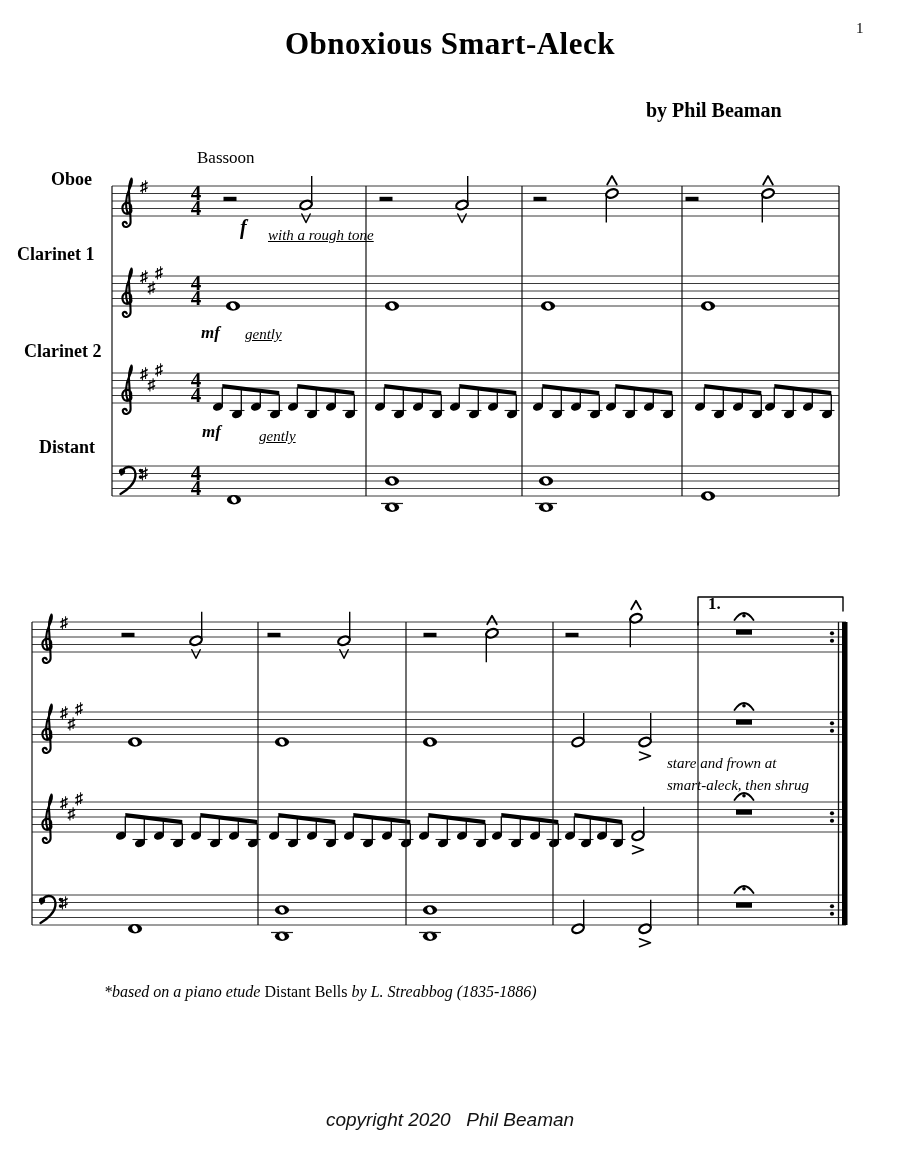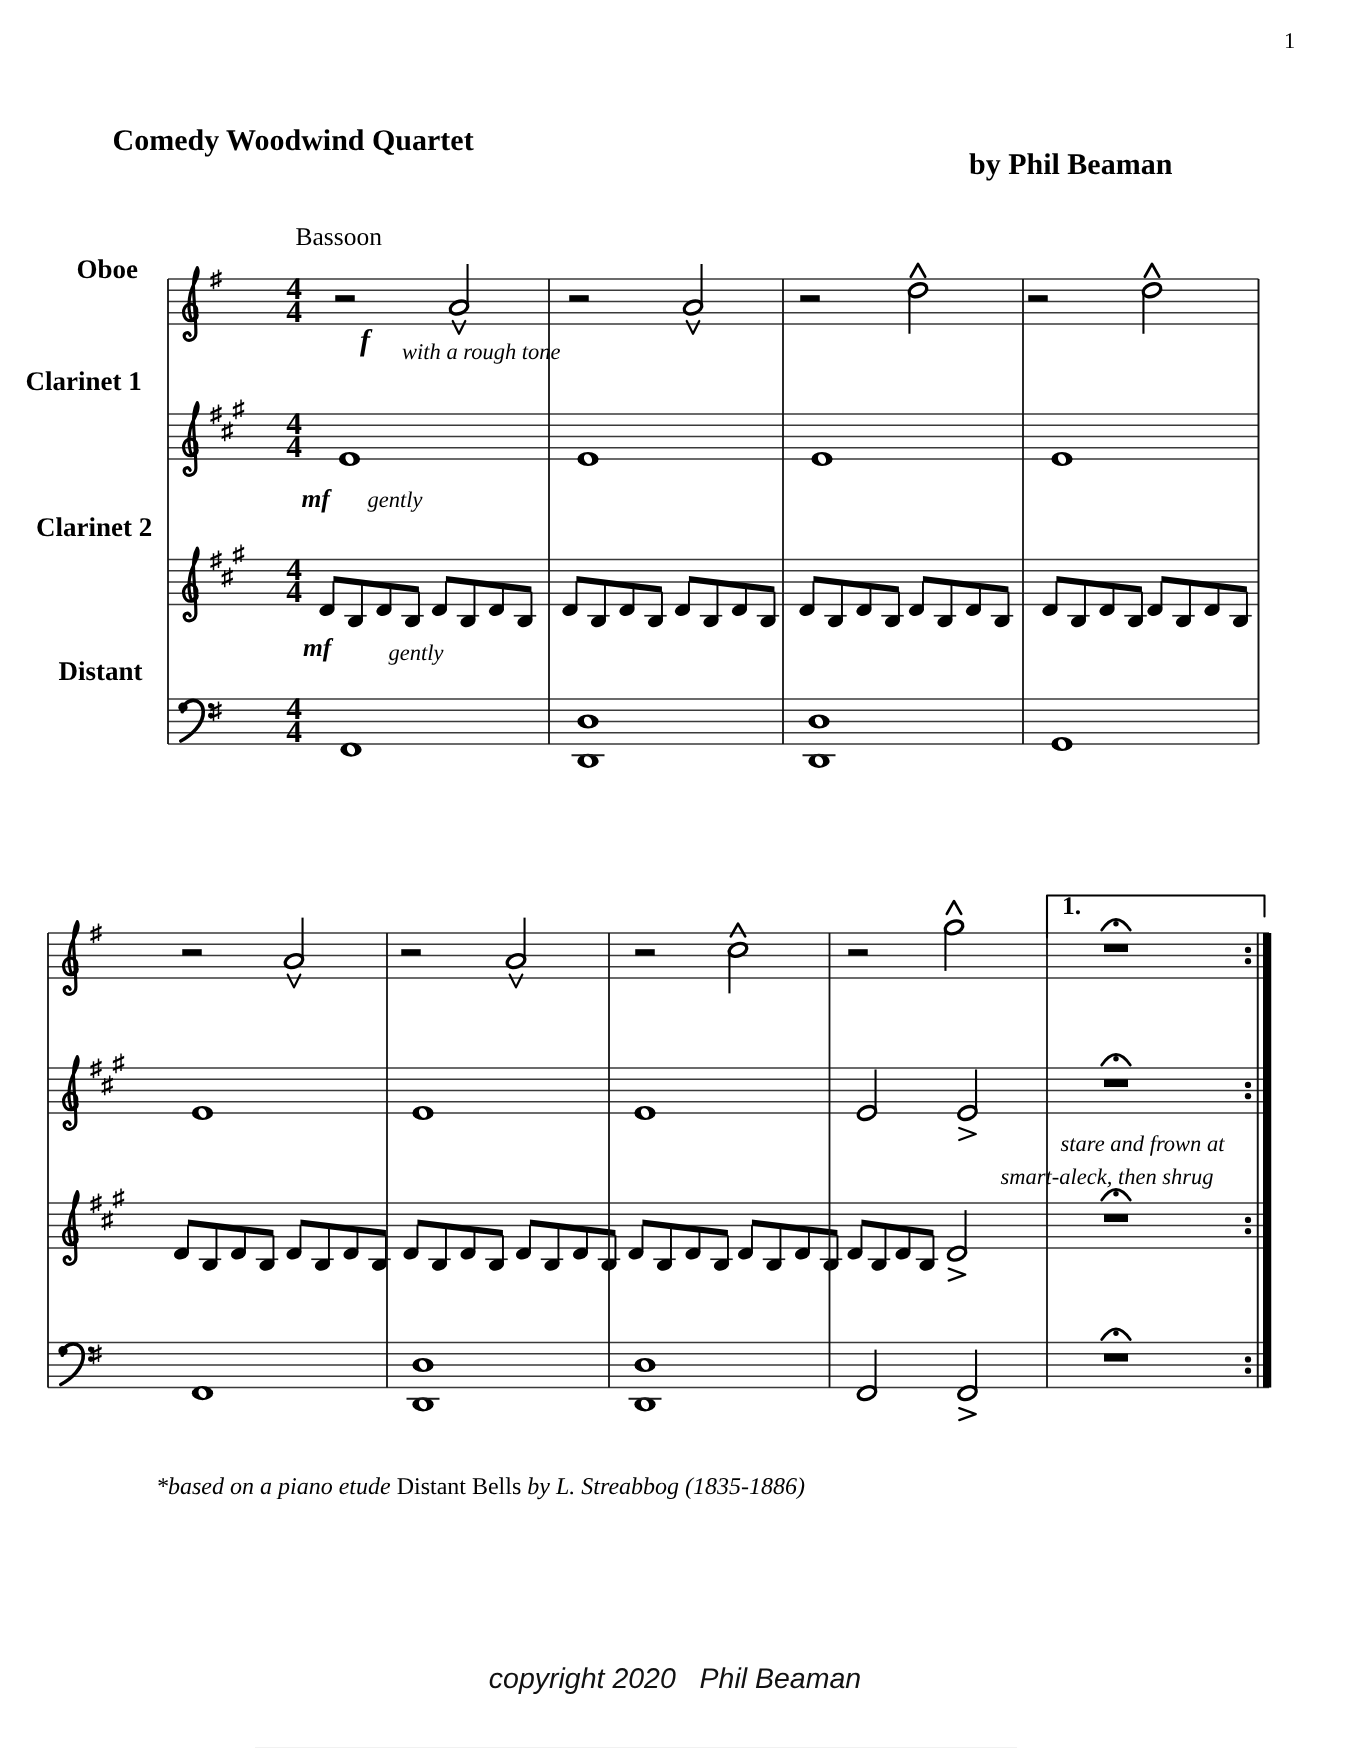--- a/index.html
+++ b/index.html
@@ -14,27 +14,27 @@
   .tempo{left:197px;top:148px;font-size:17px;}
   .instr{font-size:18px;font-weight:bold;}
   .instr.oboe{left:51px;top:169px;}
   .instr.cl1{left:17px;top:244px;}
   .instr.cl2{left:24px;top:341px;}
   .instr.bsn{left:39px;top:437px;}
   .dyn{font-weight:bold;font-style:italic;}
   .dyn.f{left:240px;top:216px;font-size:20px;}
   .dyn.mf1{left:201px;top:323px;font-size:17px;}
   .dyn.mf2{left:202px;top:422px;font-size:17px;}
-  .expr{font-style:italic;font-size:15px;}
+  .expr{font-style:italic;font-size:15px;text-decoration:underline;}
   .expr.rough{left:268px;top:227px;}
   .expr.g1{left:245px;top:326px;}
   .expr.g2{left:259px;top:428px;}
   .volta-label{left:708px;top:594px;font-size:17px;font-weight:bold;}
   .stage{font-style:italic;font-size:15px;}
-  .stage.l1{left:667px;top:755px;margin-left:40px;}
+  .stage.l1{left:667px;top:755px;}
   .stage.l2{left:667px;top:777px;}
   .footnote{left:104px;top:983px;font-size:16px;}
   .footnote .it{font-style:italic;}
   .copyright{left:0;top:1109px;width:100%;text-align:center;
              font-family:"Liberation Sans",sans-serif;font-style:italic;font-size:19px;color:#111;}
   svg{position:absolute;left:0;top:0;}
 </style>
 </head>
 <body>
 
@@ -474,21 +474,21 @@
         <circle cx="832" cy="730.75" r="2.1" fill="#000"></circle>
         <circle cx="832" cy="813.25" r="2.1" fill="#000"></circle>
         <circle cx="832" cy="820.75" r="2.1" fill="#000"></circle>
         <circle cx="832" cy="906.25" r="2.1" fill="#000"></circle>
         <circle cx="832" cy="913.75" r="2.1" fill="#000"></circle>
         <path d="M 698 625 L 698 597 L 843 597 L 843 611" stroke="#000" stroke-width="1.4" fill="none" stroke-linecap="round" stroke-linejoin="round"></path>
       </g>
     </svg>
 
   <div class="abs pagenum">1</div>
-  <div class="abs ensemble">Comedy Woodwind Quartet</div>
+  <div class="abs title">Obnoxious Smart-Aleck</div>
   <div class="abs composer">by Phil Beaman</div>
   <div class="abs tempo">Bassoon</div>
 
   <div class="abs instr oboe">Oboe</div>
   <div class="abs instr cl1">Clarinet 1</div>
   <div class="abs instr cl2">Clarinet 2</div>
   <div class="abs instr bsn">Distant</div>
 
   <div class="abs dyn f">f</div>
   <div class="abs expr rough">with a rough tone</div>

